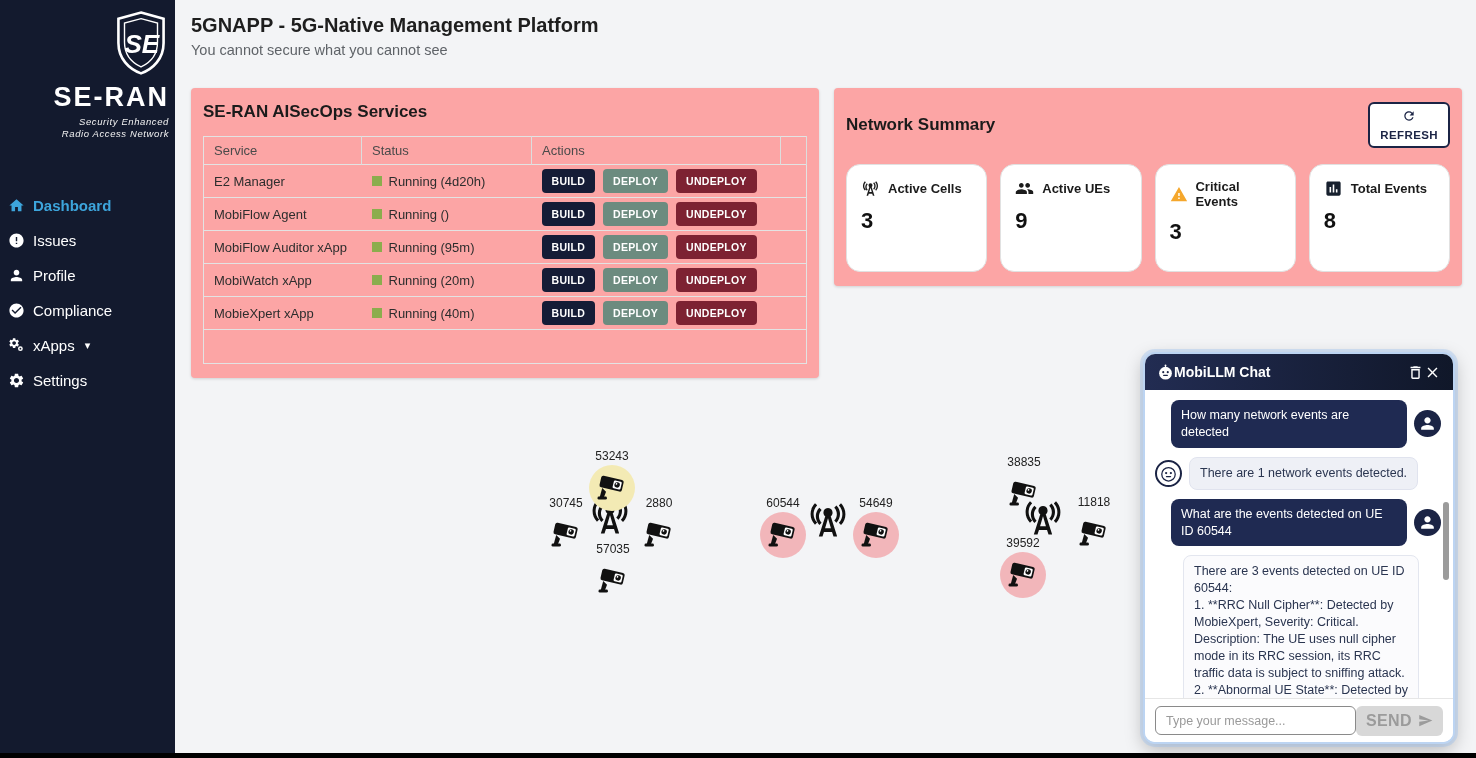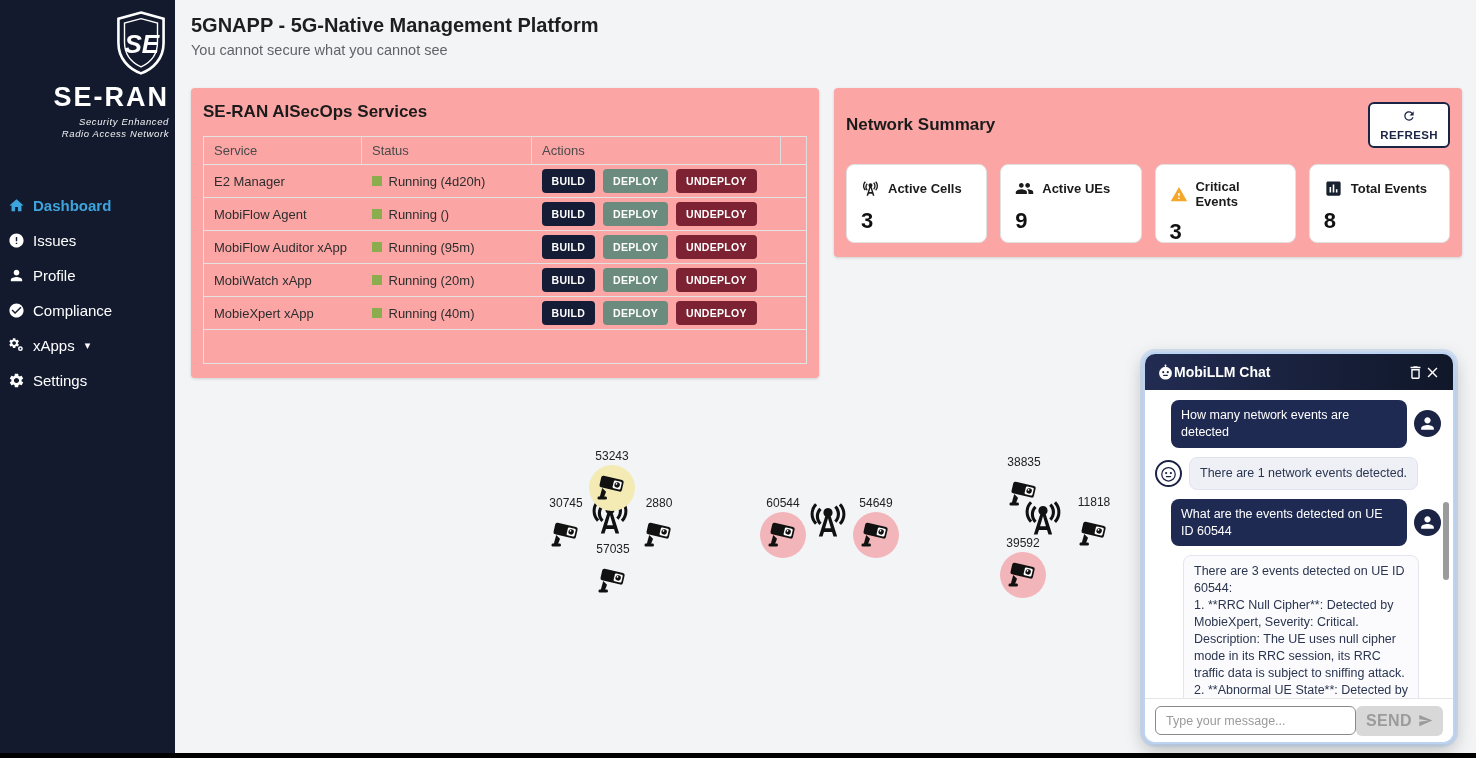--- a/index.html
+++ b/index.html
@@ -65,21 +65,21 @@
   .summary-head { display:flex; align-items:center; justify-content:space-between; }
   .btn-refresh {
     display:flex; align-items:center; gap:6px; background:#fff;
     border:2px solid #1b2445; color:#1b2445; font-weight:bold; font-size:11.5px;
     padding:5px 10px; border-radius:6px; cursor:pointer; letter-spacing:.4px;
     font-family:"Liberation Sans", sans-serif;
     flex-direction:column;
   }
   .btn-refresh svg { width:14px; height:14px; }
   .stats-row { display:flex; gap:13px; margin-top:16px; }
-  .stat-box { flex:1; border:1px solid #e1e1e1; border-radius:8px; padding:14px; height:79px; background:#fff; }
+  .stat-box { flex:1; border:1px solid #e1e1e1; border-radius:14px; padding:14px; height:108px; background:#fff; }
   .stat-head { display:flex; align-items:center; gap:8px; font-size:13px; font-weight:bold; color:#1b1b1b; }
   .stat-head svg { width:19px; height:19px; }
   .stat-value { font-size:22px; font-weight:bold; margin-top:10px; color:#111; }
   
   .topology { position:absolute; left:0; top:0; width:1476px; height:758px; z-index:2; pointer-events:none; }
   .cell-node { position:absolute; width:44px; height:44px; transform:translate(-50%,-50%); pointer-events:auto; }
   .ue-node { position:absolute; width:64px; transform:translate(-50%,0); text-align:center; pointer-events:auto; }
   .ue-label { font-size:12px; color:#222; height:16px; }
   .ue-cam { position:relative; width:46px; height:46px; margin:0 auto; display:flex; align-items:center; justify-content:center; }
   .halo { position:absolute; left:0; top:0; width:46px; height:46px; border-radius:50%; }

